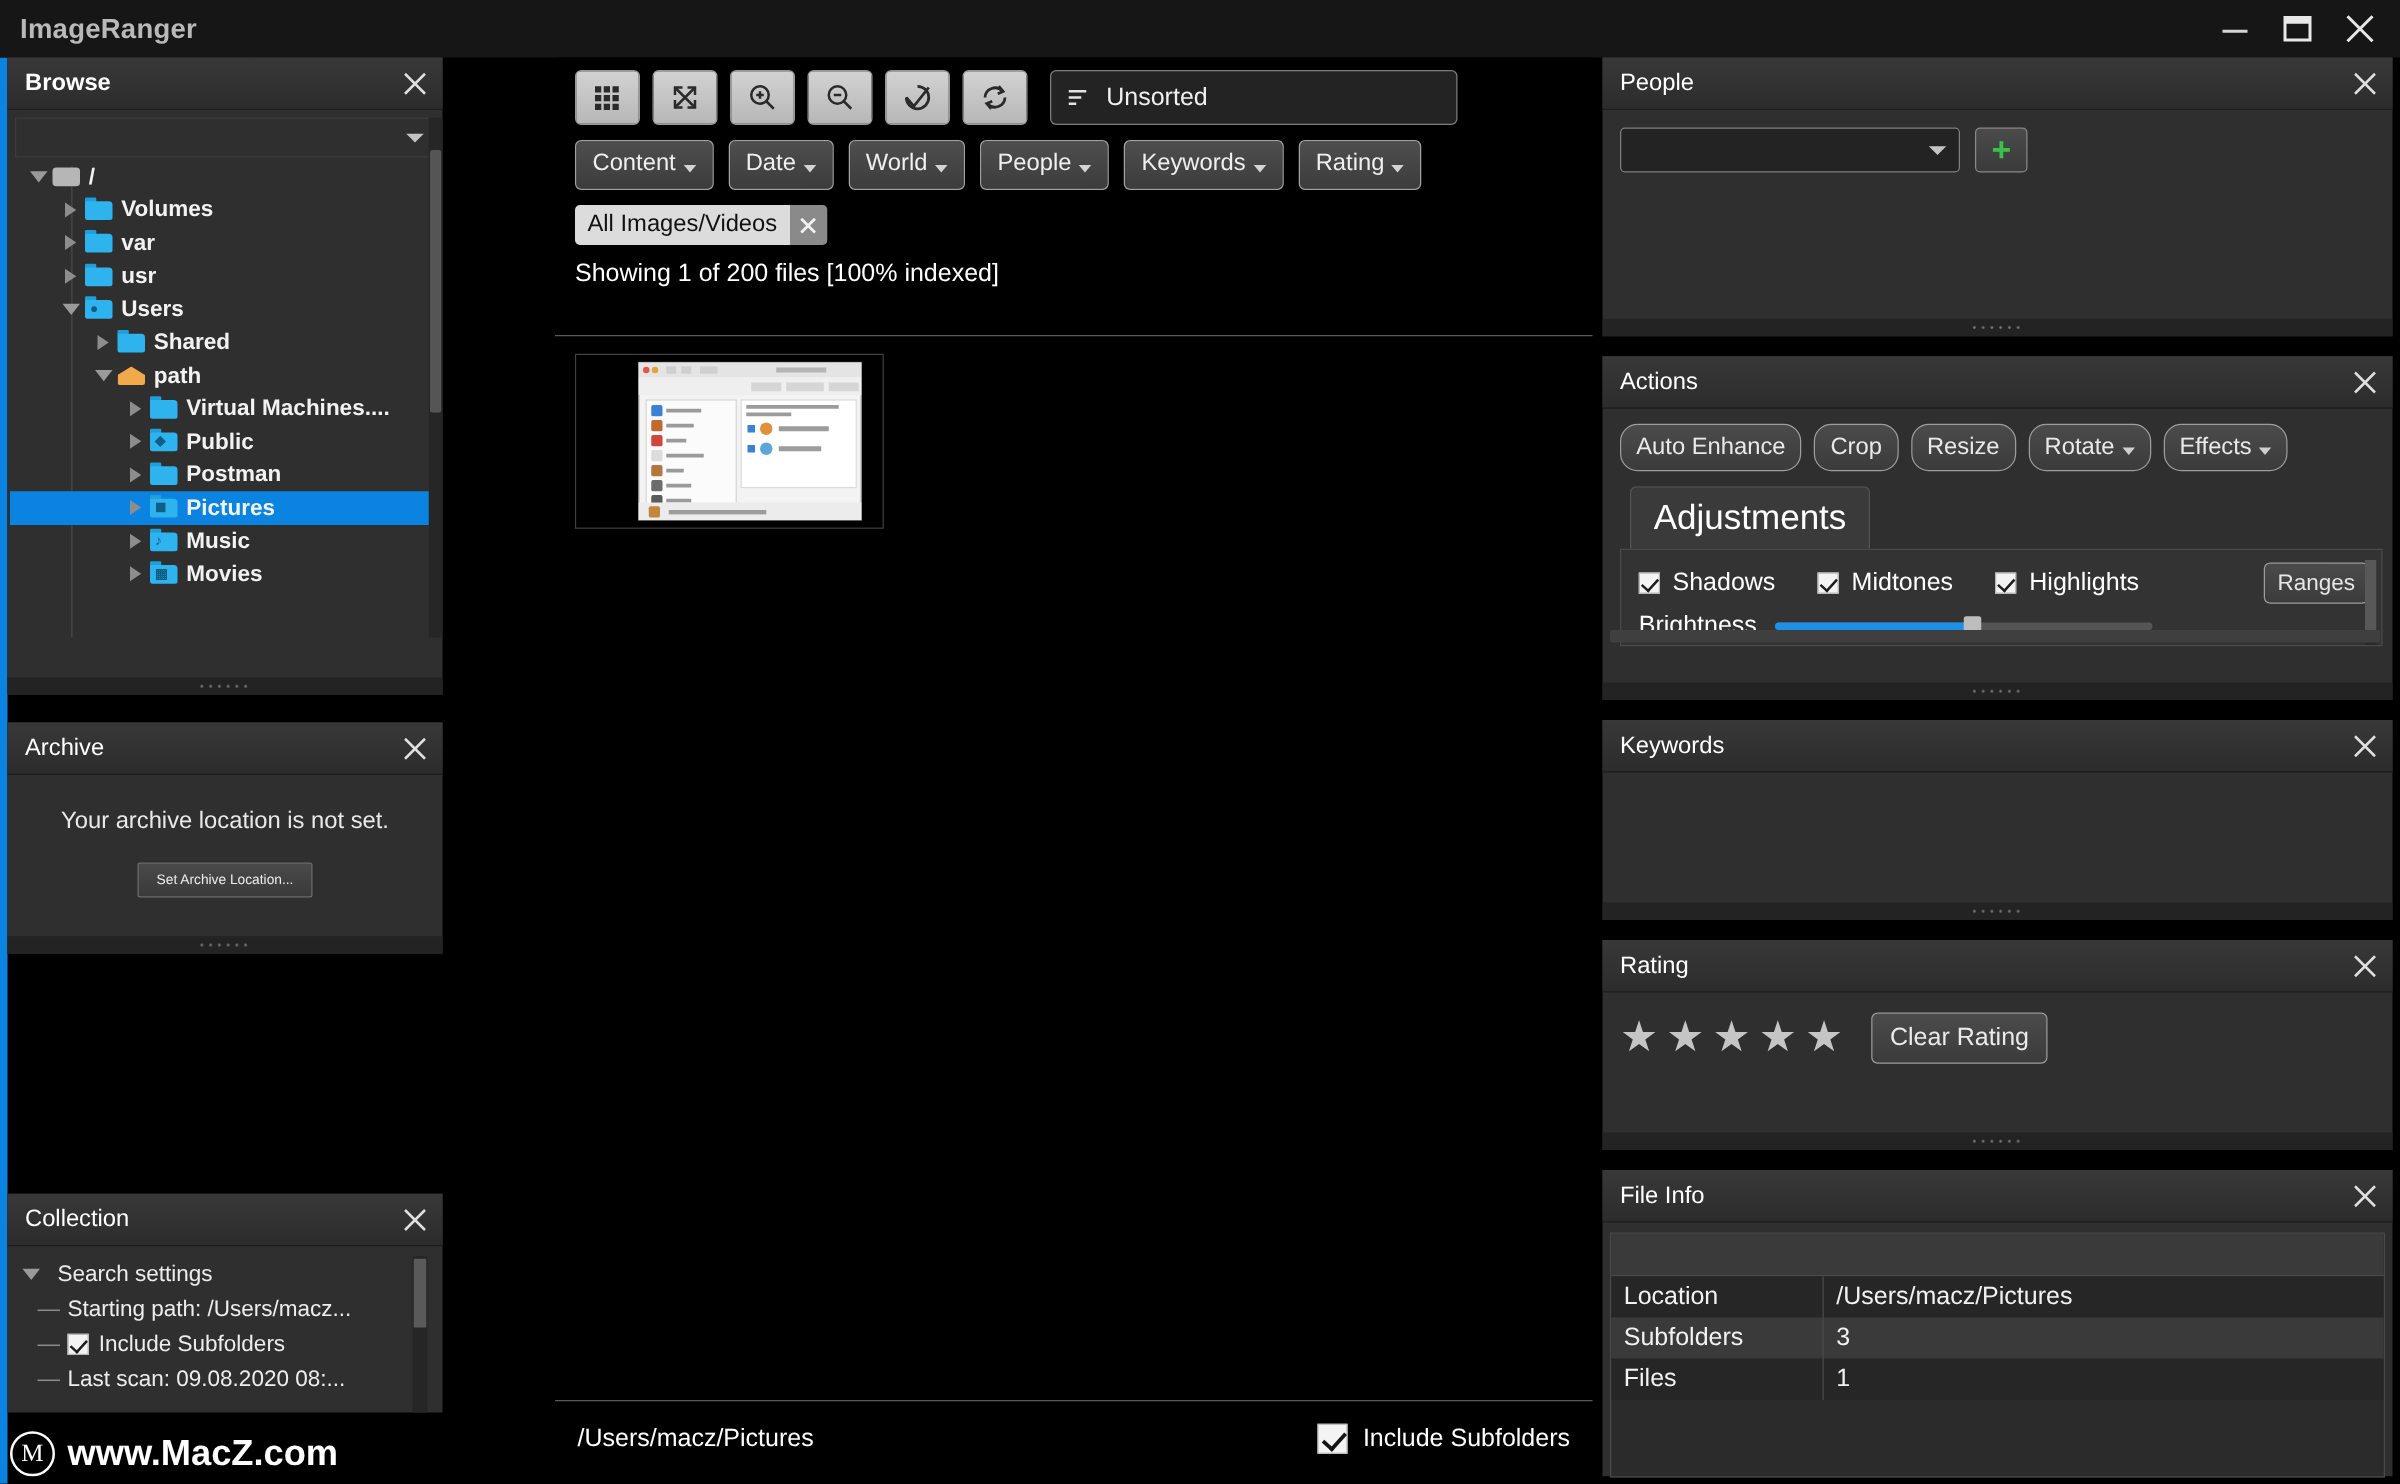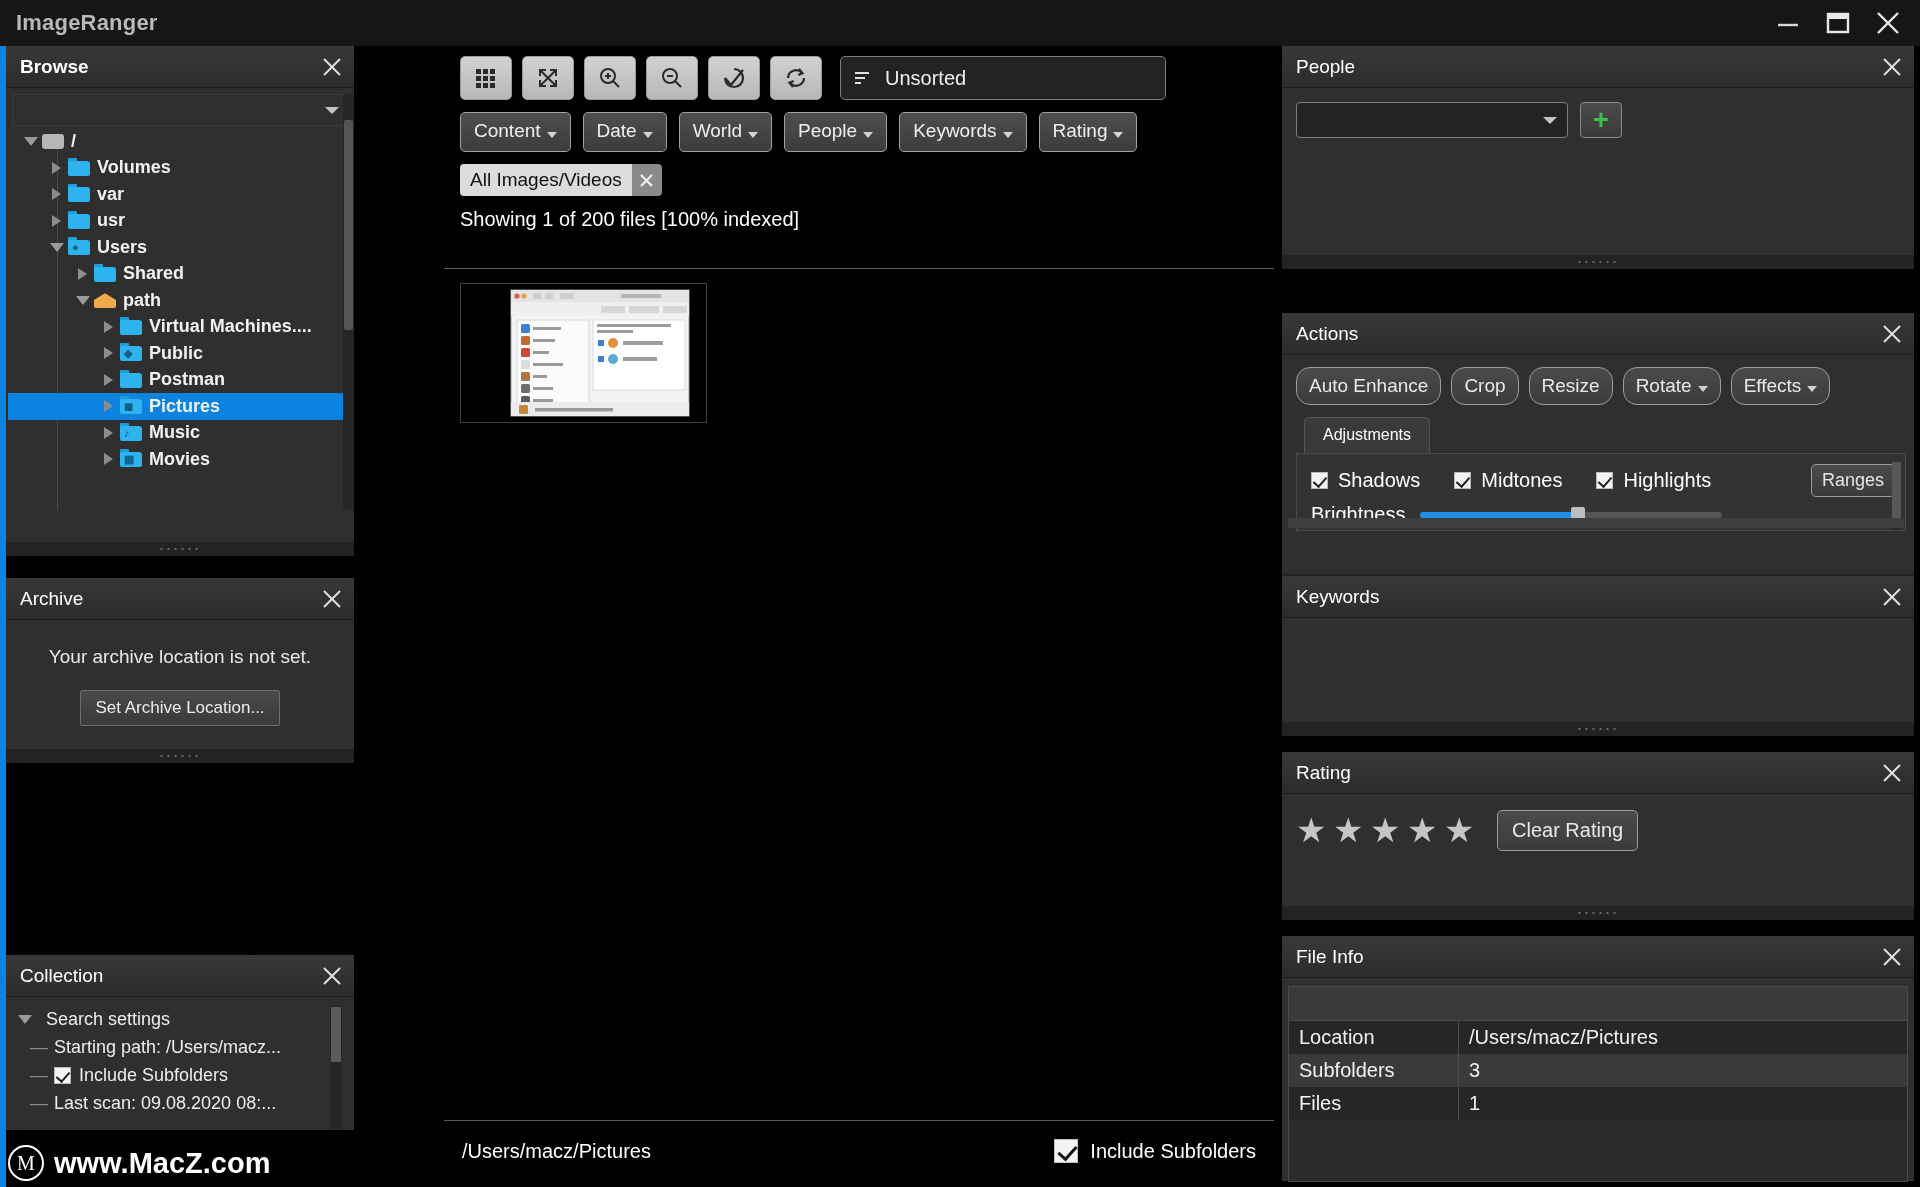--- a/index.html
+++ b/index.html
@@ -73,21 +73,21 @@
   .ficon.home .fold { background:#f0a94b; clip-path: polygon(50% 0,100% 45%,100% 100%,0 100%,0 45%); }
   .vline { position:absolute; top:0; bottom:0; width:1px; background:#4a4a4a; }
   .tree-scroll { position:absolute; right:0; top:0; width:11px; height:100%; background:#262626; }
   .tree-thumb { position:absolute; right:1px; top:26px; width:9px; height:210px; background:#555; border-radius:2px; }
 
   
   #archive { left: 6px; top: 578px; width: 348px; height: 185px; }
   .arch-msg { color:#e9e9e9; font-size:19px; text-align:center; margin-top: 26px; }
   .btn {
     background: linear-gradient(#4a4a4a,#3a3a3a); border:1px solid #6d6d6d;
-    color:#ececec; font-size:17px; border-radius:2px; padding:7px 14px; cursor:default;
+    color:#ececec; font-size:11px; border-radius:2px; padding:7px 14px; cursor:default;
     font-family:"Liberation Sans", sans-serif;
   }
   .arch-btn-wrap { display:flex; justify-content:center; margin-top: 22px; }
 
   
   #collection { left: 6px; top: 955px; width: 348px; height: 175px; }
   .coll-row { display:flex; align-items:center; color:#ededed; font-size:18px; height:28px; white-space:nowrap; }
   .coll-scroll { position:absolute; right:12px; top:8px; width:12px; height:125px; background:#262626; }
   .coll-thumb { position:absolute; right:13px; top:10px; width:10px; height:55px; background:#5a5a5a; }
   .dash { color:#8b8b8b; margin:0 6px 0 14px; }
@@ -125,39 +125,39 @@
     display:flex; align-items:center; padding: 0 18px 0 18px;
   }
   .statusbar .pathtxt { color:#fff; font-size:20px; }
   .statusbar .incl { margin-left:auto; display:flex; align-items:center; gap:12px; color:#fff; font-size:20px; }
   .cbx-lg { width:24px;height:24px;background:#f4f4f4;border:1px solid #c0c0c0;position:relative;flex:0 0 24px;}
   .cbx-lg.on::after{content:"";position:absolute;left:7px;top:2px;width:8px;height:15px;border:solid #151515;border-width:0 3px 3px 0;transform:rotate(42deg);}
 
   
   .rpanel { position:absolute; left:1282px; width:632px; background:#2f2f2f; }
   #p-people { top:46px; height:223px; }
-  #p-actions{ top:285px; height:275px;margin-top:28px; }
+  #p-actions{ top:285px; height:275px; }
   #p-keywords{ top:576px; height:160px; }
   #p-rating { top:752px; height:168px; }
   #p-fileinfo{ top:936px; height:245px; }
 
   .people-row { display:flex; align-items:center; gap:12px; padding: 14px 0 0 14px; }
   .pcombo { width:272px; height:36px; background:#232323; border:1px solid #7f7f7f; border-radius:4px;
             display:flex; align-items:center; justify-content:flex-end; padding-right:10px; }
   .plus-btn { width:42px; height:36px; background: linear-gradient(#4b4b4b,#3a3a3a); border:1px solid #8a8a8a;
               border-radius:4px; display:flex; align-items:center; justify-content:center; }
   .plus-btn span { color:#39c24a; font-size:27px; line-height:20px; font-weight:bold; }
 
   .act-row { display:flex; gap:10px; padding: 12px 0 0 14px; flex-wrap:nowrap; }
   .abtn { background: linear-gradient(#4b4b4b,#3b3b3b); border:1px solid #9d9d9d; border-radius:14px;
           color:#e9e9e9; font-size:19px; padding: 7px 12px; white-space:nowrap; display:flex; align-items:center; gap:6px; }
   .abtn .c { width:0;height:0;border-left:5px solid transparent;border-right:5px solid transparent;border-top:6px solid #cfcfcf; margin-top:6px;}
   .tabs { padding: 12px 0 0 22px; }
   .tab-on { display:inline-block; background:#3a3a3a; border:1px solid #555; border-bottom:none;
-            border-radius:5px 5px 0 0; color:#fff; font-size:16px; padding: 8px 18px 9px 18px; }
+            border-radius:5px 5px 0 0; color:#fff; font-size:28px; padding: 8px 18px 9px 18px; }
   .adjbox { margin: 0 8px 0 14px; border:1px solid #4a4a4a; background:#333; height:78px; position:relative; overflow:hidden; }
   .chkline { display:flex; align-items:center; gap:10px; padding: 10px 0 0 14px; color:#fff; font-size:20px; }
   .chkline .sp { width:14px; }
   .ranges-btn { margin-left:auto; margin-right:10px; background: linear-gradient(#4b4b4b,#3b3b3b); border:1px solid #9d9d9d;
                 border-radius:5px; color:#e6e6e6; font-size:18px; padding:5px 10px; }
   .brightline { display:flex; align-items:center; gap:14px; padding: 6px 0 0 14px; color:#fff; font-size:20px; }
   .slider { position:relative; width:302px; height:6px; background:#555; border-radius:3px; }
   .slider .fill { position:absolute; left:0; top:0; height:6px; width:162px; background:#1e90e8; border-radius:3px; }
   .slider .knob { position:absolute; left:156px; top:-5px; width:14px; height:16px; background:#bdbdbd; border-radius:2px; }
   .hscroll { position:absolute; left:6px; right:10px; bottom:3px; height:10px; background:#3f3f3f; border-radius:2px; }

